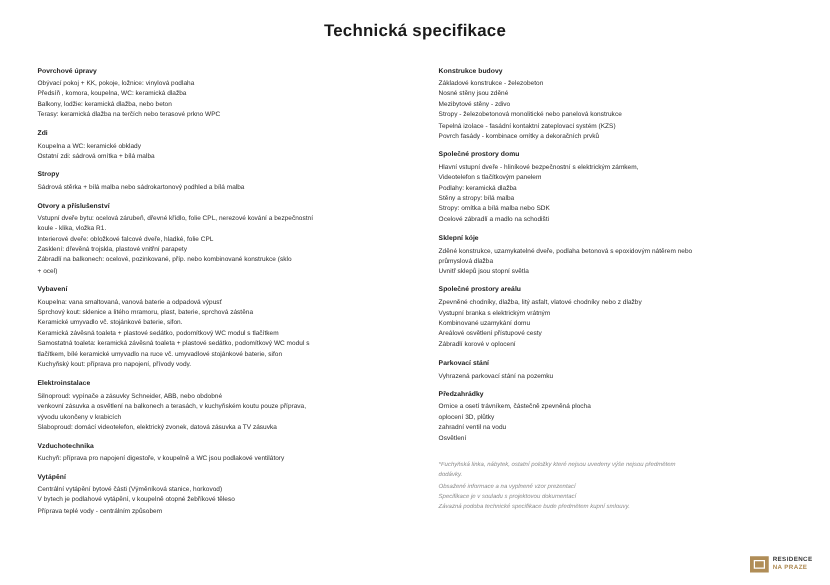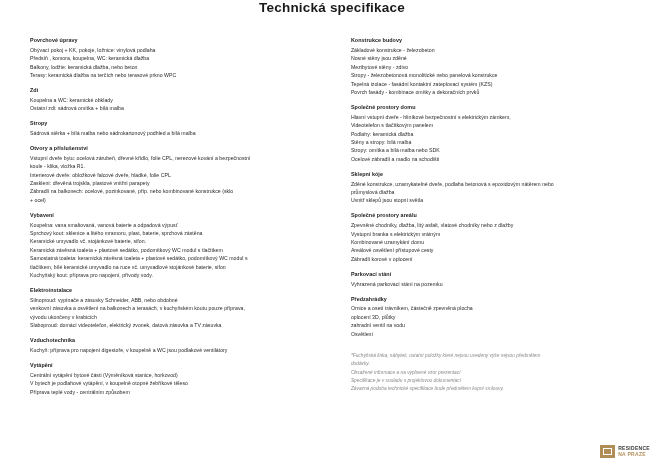--- a/index.html
+++ b/index.html
@@ -20,20 +20,21 @@
     height: 468px;
     position: relative;
     box-sizing: border-box;
   }
   .title {
     text-align: center;
     font-size: 13.5px;
     font-weight: bold;
     color: #1a1a1a;
     letter-spacing: 0.2px;
+    padding-top: 17px;
     padding-bottom: 0;
   }
   .columns {
     display: flex;
     flex-direction: row;
     padding: 22px 26px 0 30px;
     box-sizing: border-box;
     gap: 22px;
   }
   .col {

